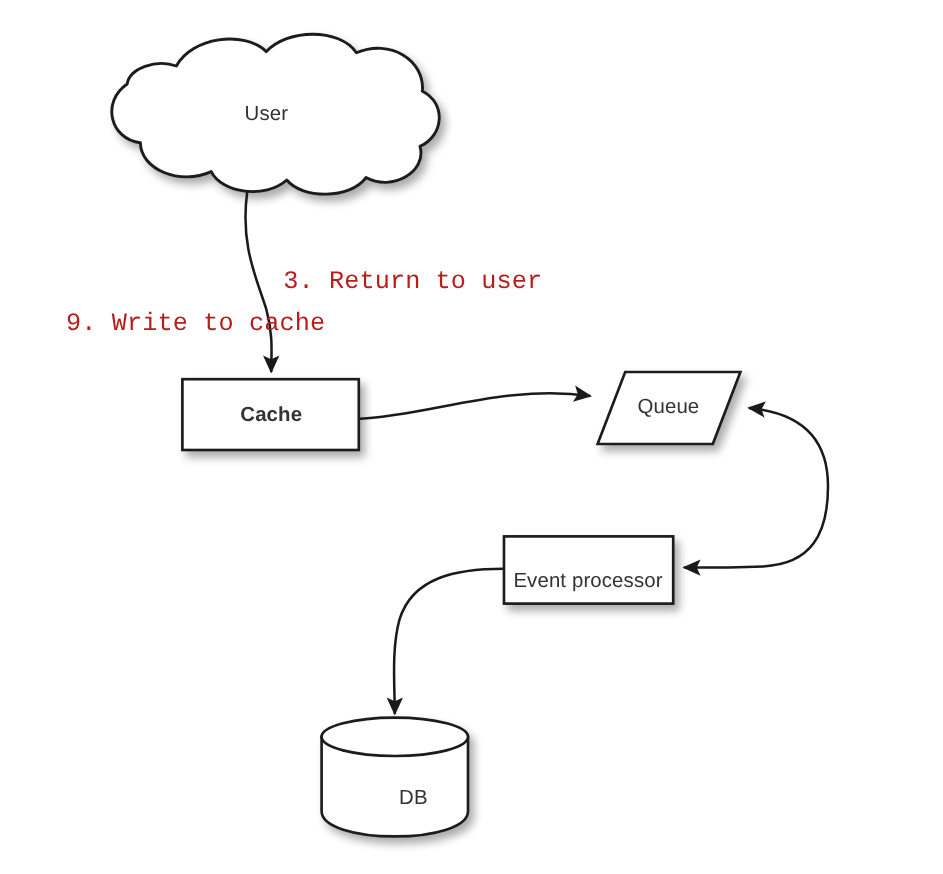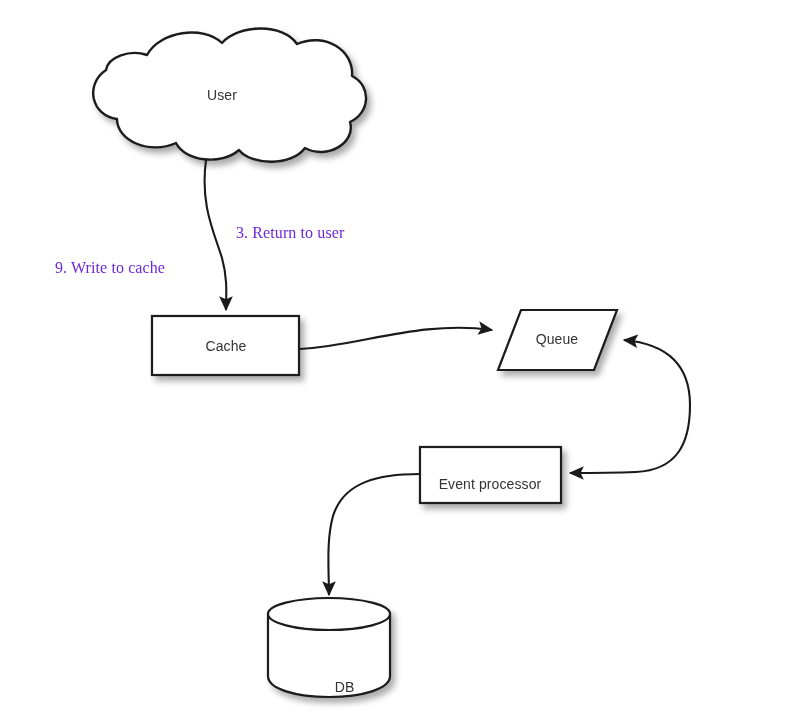--- a/index.html
+++ b/index.html
@@ -21,31 +21,31 @@
   #diagram-svg {
     position: absolute;
     left: 0;
     top: 0;
     width: 786px;
     height: 728px;
   }
   .node-label {
     position: absolute;
     font-family: "Liberation Sans", sans-serif;
-    font-size: 14px;
+    font-size: 17px;
     color: #333333;
     white-space: nowrap;
     transform: translate(-50%, -50%);
     letter-spacing: 0.1px;
   }
   .step-label {
     position: absolute;
-    font-family: Liberation Serif, serif;
-    font-size: 16px;
-    color: #6d28d9;
+    font-family: Liberation Mono, monospace;
+    font-size: 21px;
+    color: #b91c1c;
     white-space: nowrap;
     letter-spacing: 0.1px;
   }
 </style>
 </head>
 <body>
 
 <div id="canvas">
 
   <svg id="diagram-svg" viewBox="0 0 786 728">
@@ -100,27 +100,27 @@
     <path d="M 624 340 C 668 344, 690 366, 690 405
              C 690 445, 676 470, 636 472
              C 610 473, 592 473, 570 473" fill="none" stroke="#1a1a1a" stroke-width="2.1" marker-start="url(#arrowStart)" marker-end="url(#arrowEnd)"></path>
 
     <path d="M 420 474 C 380 474, 344 481, 333 516
              C 326 541, 329 572, 329 595" fill="none" stroke="#1a1a1a" stroke-width="2.1" marker-end="url(#arrowEnd)"></path>
   </svg>
 
   <div class="node-label" style="left:222px; top:95px;">User</div>
 
-  <div class="node-label" style="left:226px; top:346px;">Cache</div>
+  <div class="node-label" style="left:226px; top:346px;font-weight:bold;">Cache</div>
 
   <div class="node-label" style="left:557px; top:339px;">Queue</div>
 
   <div class="node-label" style="left:490px; top:484px;">Event processor</div>
 
-  <div class="node-label" style="left:329px; top:687px;padding-left:31px;">DB</div>
+  <div class="node-label" style="left:329px; top:665px;padding-left:31px;">DB</div>
 
   <div class="step-label" style="left:55px; top:259px;">9. Write to cache</div>
 
 
   <div class="step-label" style="left:236px; top:224px;">3. Return to user</div>
 
 
 </div>
 
 </body></html>

